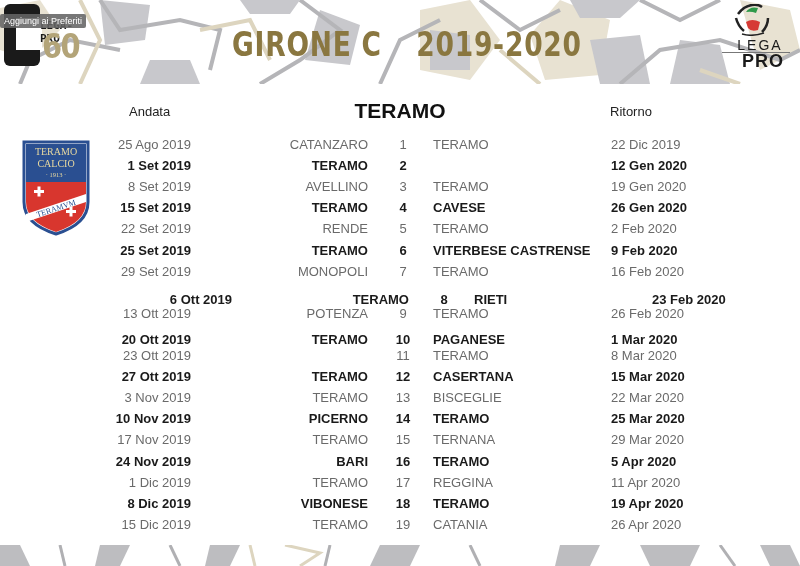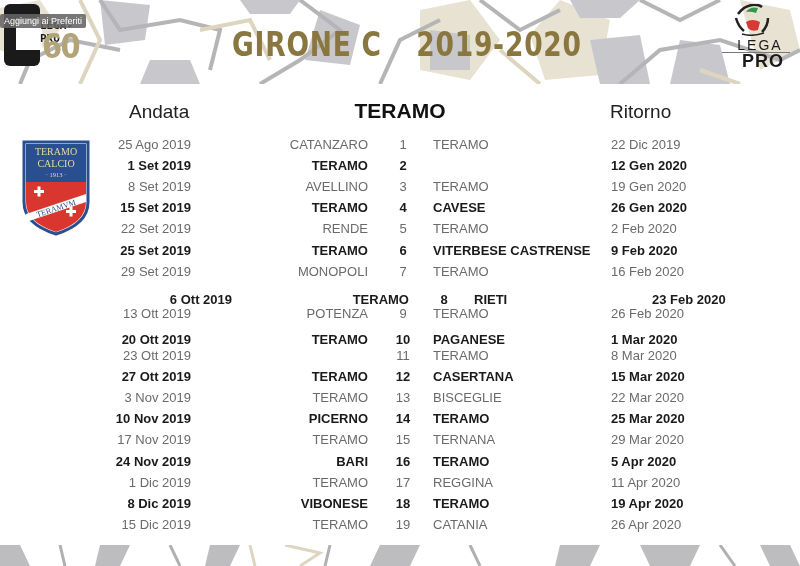--- a/index.html
+++ b/index.html
@@ -22,21 +22,21 @@
 
   .title { position: absolute; left: 232px; top: 22px; height: 44px; font-family: "DejaVu Sans", sans-serif; font-weight: bold; font-size: 34px; color: #8a7740; line-height: 44px; letter-spacing: 1px; transform: scaleX(0.78); transform-origin: left; white-space: nowrap; }
   .title .gap { display: inline-block; width: 44px; }
 
   .lp-logo { position: absolute; left: 730px; top: 4px; width: 60px; height: 62px; }
   .lp-ball { position: absolute; left: 8px; top: 2px; width: 46px; height: 32px; }
   .lp-lega { position: absolute; left: 0; top: 35px; width: 60px; text-align: center; font-size: 14px; color: #1a1a1a; letter-spacing: 2px; line-height: 12px; }
   .lp-line { position: absolute; left: -8px; top: 48px; width: 68px; height: 1px; background: #777; }
   .lp-pro { position: absolute; left: 3px; top: 48px; width: 60px; text-align: center; font-size: 18px; font-weight: bold; color: #1a1a1a; line-height: 18px; letter-spacing: 1px; }
 
-  .hdr { position: absolute; top: 100px; font-size: 19px; color: #222; line-height: 24px; }
+  .hdr { position: absolute; top: 100px; font-size: 13px; color: #222; line-height: 24px; }
   .hdr-andata { left: 129px; }
   .hdr-ritorno { left: 610px; }
   .hdr-team { position: absolute; top: 98px; left: 300px; width: 200px; text-align: center; font-size: 21px; font-weight: bold; color: #111; line-height: 26px; }
 
   .crest { position: absolute; left: 22px; top: 140px; width: 68px; height: 96px; }
 
   .rows { position: absolute; left: 0; top: 134px; width: 800px; }
   .row { position: absolute; left: 0; width: 800px; height: 21px; font-size: 13px; line-height: 21px; color: #6a6a6a; }
   .row.bold { color: #1a1a1a; font-weight: bold; }
   .cell { position: absolute; top: 0; white-space: nowrap; }

